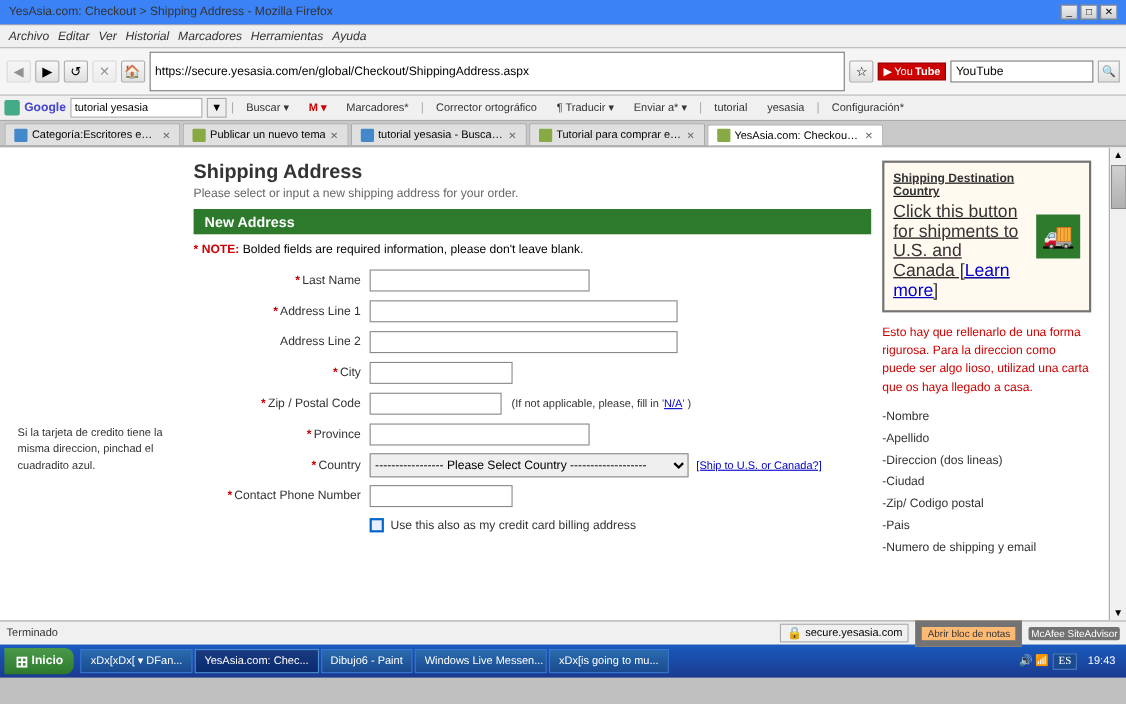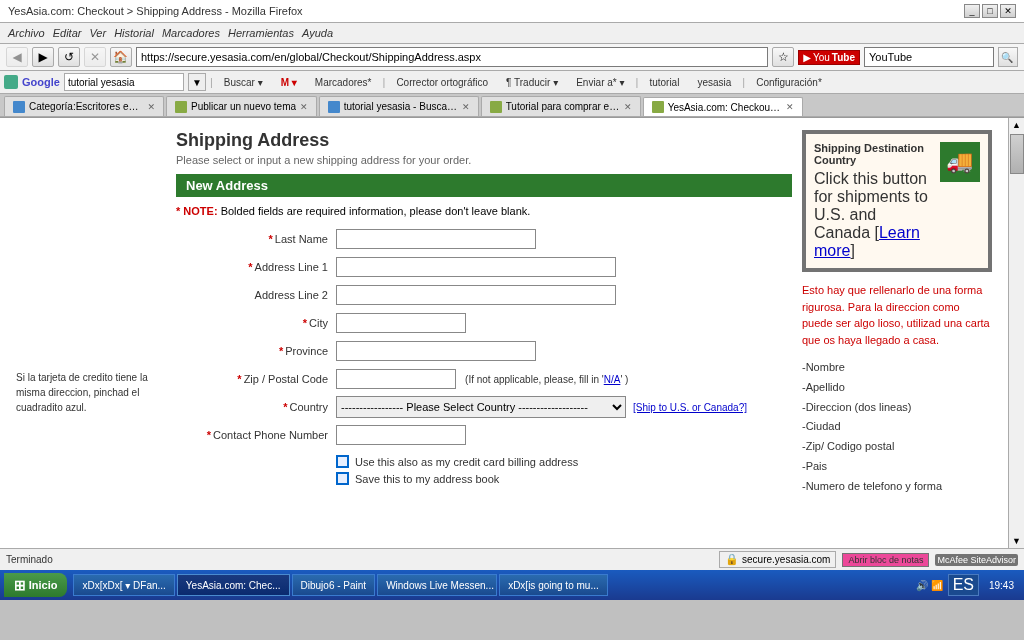--- a/index.html
+++ b/index.html
@@ -1,33 +1,33 @@
 <!DOCTYPE html>
 <html><head>
   <meta charset="utf-8">
   <title>YesAsia.com: Checkout &gt; Shipping Address - Mozilla Firefox</title>
   <style>
     * { margin: 0; padding: 0; box-sizing: border-box; }
     body { font-family: Arial, sans-serif; font-size: 11px; background: #c0c0c0; width: 1024px; height: 640px; overflow: hidden; }
 
     
     .browser-chrome { background: #ddd; border-bottom: 1px solid #999; }
-    .title-bar { background: #ffffff; padding: 4px 8px; display: flex; align-items: center; justify-content: space-between; border-bottom: 1px solid #aaa; }
+    .title-bar { background: #3b82f6; padding: 4px 8px; display: flex; align-items: center; justify-content: space-between; border-bottom: 1px solid #aaa; }
     .title-text { font-size: 11px; color: #333; }
     .window-controls { display: flex; gap: 2px; }
     .win-btn { width: 16px; height: 14px; border: 1px solid #888; background: linear-gradient(to bottom, #f0f0f0, #d0d0d0); font-size: 9px; display: flex; align-items: center; justify-content: center; cursor: pointer; }
 
     .menu-bar { background: #f0f0f0; padding: 2px 4px; display: flex; border-bottom: 1px solid #aaa; font-style: italic; }
     .menu-item { font-size: 11px; color: #333; cursor: pointer; padding: 2px 4px; }
 
     .nav-bar { background: #f5f5f5; padding: 3px 6px; display: flex; align-items: center; gap: 4px; border-bottom: 1px solid #aaa; }
     .nav-btn { width: 22px; height: 20px; border: 1px solid #aaa; background: linear-gradient(to bottom, #f8f8f8, #e0e0e0); font-size: 12px; display: flex; align-items: center; justify-content: center; cursor: pointer; border-radius: 2px; }
     .nav-btn.disabled { opacity: 0.4; }
     .address-bar-container { flex: 1; display: flex; align-items: center; gap: 4px; }
-    .address-bar { flex: 1; height: 20px; border: 1px solid #7a7a7a; padding: 0 4px; font-size: 11px; background: white; }
+    .address-bar { flex: 1; height: 36px; border: 1px solid #7a7a7a; padding: 0 4px; font-size: 11px; background: white; }
     .search-box { width: 130px; height: 20px; border: 1px solid #7a7a7a; padding: 0 4px; font-size: 11px; }
     .search-btn { width: 20px; height: 20px; border: 1px solid #aaa; background: linear-gradient(to bottom, #f8f8f8, #e0e0e0); font-size: 10px; cursor: pointer; display: flex; align-items: center; justify-content: center; }
 
     .bookmarks-bar { background: #f0f0f0; padding: 2px 4px; display: flex; align-items: center; gap: 4px; border-bottom: 1px solid #aaa; overflow: hidden; }
     .bookmark-item { font-size: 10px; color: #333; padding: 1px 6px; cursor: pointer; white-space: nowrap; border: 1px solid transparent; }
     .bookmark-separator { color: #aaa; }
 
     .tabs-bar { background: #c8c8c8; padding: 2px 4px 0; display: flex; align-items: flex-end; gap: 2px; border-bottom: 1px solid #aaa; overflow: hidden; }
     .tab { height: 20px; padding: 0 8px; font-size: 10px; background: #e0e0e0; border: 1px solid #aaa; border-bottom: none; display: flex; align-items: center; gap: 4px; cursor: pointer; white-space: nowrap; max-width: 160px; overflow: hidden; border-radius: 2px 2px 0 0; }
     .tab.active { background: white; border-bottom: 1px solid white; margin-bottom: -1px; z-index: 1; }
@@ -59,21 +59,21 @@
     .status-left { font-size: 10px; color: #333; }
     .status-right { display: flex; align-items: center; gap: 6px; }
 
     
     .taskbar { background: linear-gradient(to bottom, #1a5bbf, #1a3a8f); height: 30px; display: flex; align-items: center; padding: 0 4px; gap: 2px; }
     .start-btn { background: linear-gradient(to bottom, #4a9a4a, #2d7a2d); color: white; padding: 2px 10px; font-size: 11px; font-weight: bold; border-radius: 0 8px 8px 0; cursor: pointer; height: 24px; display: flex; align-items: center; }
     .taskbar-items { display: flex; gap: 2px; flex: 1; margin: 0 4px; }
     .taskbar-item { background: linear-gradient(to bottom, #2a6baf, #1a4a8f); color: white; padding: 2px 8px; font-size: 10px; height: 22px; display: flex; align-items: center; border: 1px solid #3a7bcf; cursor: pointer; white-space: nowrap; overflow: hidden; max-width: 120px; }
     .taskbar-item.active { background: linear-gradient(to bottom, #1a3a7f, #0a2a6f); border-color: #4a8bcf; }
     .taskbar-right { display: flex; align-items: center; gap: 4px; }
-    .lang-indicator { color: white; font-size: 16px; background: #1a4a8f; padding: 1px 4px; border: 1px solid #4a7abf; }
+    .lang-indicator { color: white; font-size: 10px; background: #1a4a8f; padding: 1px 4px; border: 1px solid #4a7abf; font-family: Liberation Serif, serif; }
     .clock { color: white; font-size: 10px; padding: 2px 6px; }
   </style>
 </head>
 <body>
 
 <div class="browser-chrome">
   <div class="title-bar">
     <div class="title-text">YesAsia.com: Checkout &gt; Shipping Address - Mozilla Firefox</div>
     <div class="window-controls">
       <div class="win-btn">_</div>
@@ -192,29 +192,29 @@
           </tr>
           <tr>
             <td class="field-label"><span>Address Line 2</span></td>
             <td class="field-input"><input type="text" class="long-input" style=""></td>
           </tr>
           <tr>
             <td class="field-label"><span class="required-star">*</span><span>City</span></td>
             <td class="field-input"><input type="text" class="city-input" style=""></td>
           </tr>
           <tr>
-            <td class="field-label"><span class="required-star">*</span><span>Province</span></td>
-            <td class="field-input"><input type="text" class="province-input" style=""></td>
-          </tr>
-          <tr>
             <td class="field-label"><span class="required-star">*</span><span>Zip / Postal Code</span></td>
             <td class="field-input">
               <input type="text" class="zip-input" style="">
               <span style="font-size:10px;color:#333;margin-left:6px;">(If not applicable, please, fill in '<a href="#" style="color:#0000cc;">N/A</a>' )</span>
             </td>
+          </tr>
+          <tr>
+            <td class="field-label"><span class="required-star">*</span><span>Province</span></td>
+            <td class="field-input"><input type="text" class="province-input" style=""></td>
           </tr>
           <tr>
             <td class="field-label"><span class="required-star">*</span><span>Country</span></td>
             <td class="field-input">
               <select class="country-select">
                 <option>----------------- Please Select Country -------------------</option>
               </select>
               <a href="#" style="font-size:10px;color:#0000cc;margin-left:4px;text-decoration:underline;">[Ship to U.S. or Canada?]</a>
             </td>
           </tr>
@@ -223,49 +223,45 @@
             <td class="field-input"><input type="text" class="phone-input" style=""></td>
           </tr>
         </tbody>
           </table>
 
         <div style="padding-left:160px;margin-top:6px;">
           <div class="checkbox-row">
             <input type="checkbox" style="width: 13px; height: 13px; accent-color: rgb(0, 102, 204);">
             <label>Use this also as my credit card billing address</label>
           </div>
-          <div class="checkbox-row">
-            <input type="checkbox" style="width: 13px; height: 13px; accent-color: rgb(238, 204, 68);">
-            <label>Save this to my address book</label>
-          </div>
         </div>
 
       </div>
 
       <div style="width:190px;flex-shrink:0;">
 
-        <div style="border:4px solid #737373;background:#fff9f0;padding:8px;margin-bottom:10px;display:flex;gap:8px;">
+        <div style="border:2px solid #737373;background:#fff9f0;padding:8px;margin-bottom:10px;display:flex;align-items:center;gap:8px;text-decoration:underline;">
           <div style="flex:1;">
             <div style="font-size:11px;color:#333;font-weight:bold;margin-bottom:4px;">Shipping Destination Country</div>
             <div style="font-size:16px;color:#333;">Click this button for shipments to U.S. and Canada [<a href="#" style="color:#0000cc;">Learn more</a>]</div>
           </div>
           <div style="width:40px;height:40px;background:#2d7a2d;display:flex;align-items:center;justify-content:center;cursor:pointer;flex-shrink:0;">
             <span style="color:white;font-size:22px;">🚚</span>
           </div>
         </div>
 
         <div style="font-size:11px;color:#cc0000;line-height:1.5;margin-bottom:10px;">Esto hay que rellenarlo de una forma rigurosa. Para la direccion como puede ser algo lioso, utilizad una carta que os haya llegado a casa.</div>
         <div style="font-size:11px;color:#333;line-height:1.8;">
           <div>-Nombre</div>
           <div>-Apellido</div>
           <div>-Direccion (dos lineas)</div>
           <div>-Ciudad</div>
           <div>-Zip/ Codigo postal</div>
           <div>-Pais</div>
-          <div>-Numero de telefono y forma</div>
+          <div>-Numero de shipping y email</div>
         </div>
       </div>
     </div>
 
   </div>
 
   <div style="width:16px;background:#f0f0f0;border-left:1px solid #aaa;display:flex;flex-direction:column;align-items:center;">
     <div style="font-size:9px;cursor:pointer;padding:2px;">▲</div>
     <div style="width:14px;height:40px;background:linear-gradient(to bottom,#d0d0d0,#b0b0b0);border:1px solid #888;margin:2px 0;"></div>
     <div style="flex:1;"></div>
@@ -273,21 +269,21 @@
   </div>
 </div>
 
 <div class="status-bar">
   <div class="status-left">Terminado</div>
   <div class="status-right">
     <div style="display:flex;align-items:center;gap:3px;border:1px solid #aaa;padding:1px 5px;">
       <span style="font-size:11px;">🔒</span>
       <span style="font-size:10px;">secure.yesasia.com</span>
     </div>
-    <button style="background:#ec4899;color:#333;font-size:9px;padding:1px 5px;border:1px solid #737373;cursor:pointer;">Abrir bloc de notas</button>
+    <button style="background:#fdba74;color:#333;font-size:9px;padding:1px 5px;border:6px solid #737373;cursor:pointer;">Abrir bloc de notas</button>
     <div style="background:#737373;color:white;font-size:9px;padding:1px 2px;border-radius:2px;">McAfee SiteAdvisor</div>
   </div>
 </div>
 
 <div class="taskbar">
   <div class="start-btn">
     <span style="font-size:14px;margin-right:3px;">⊞</span>
     <span>Inicio</span>
   </div>
   <div class="taskbar-items">

